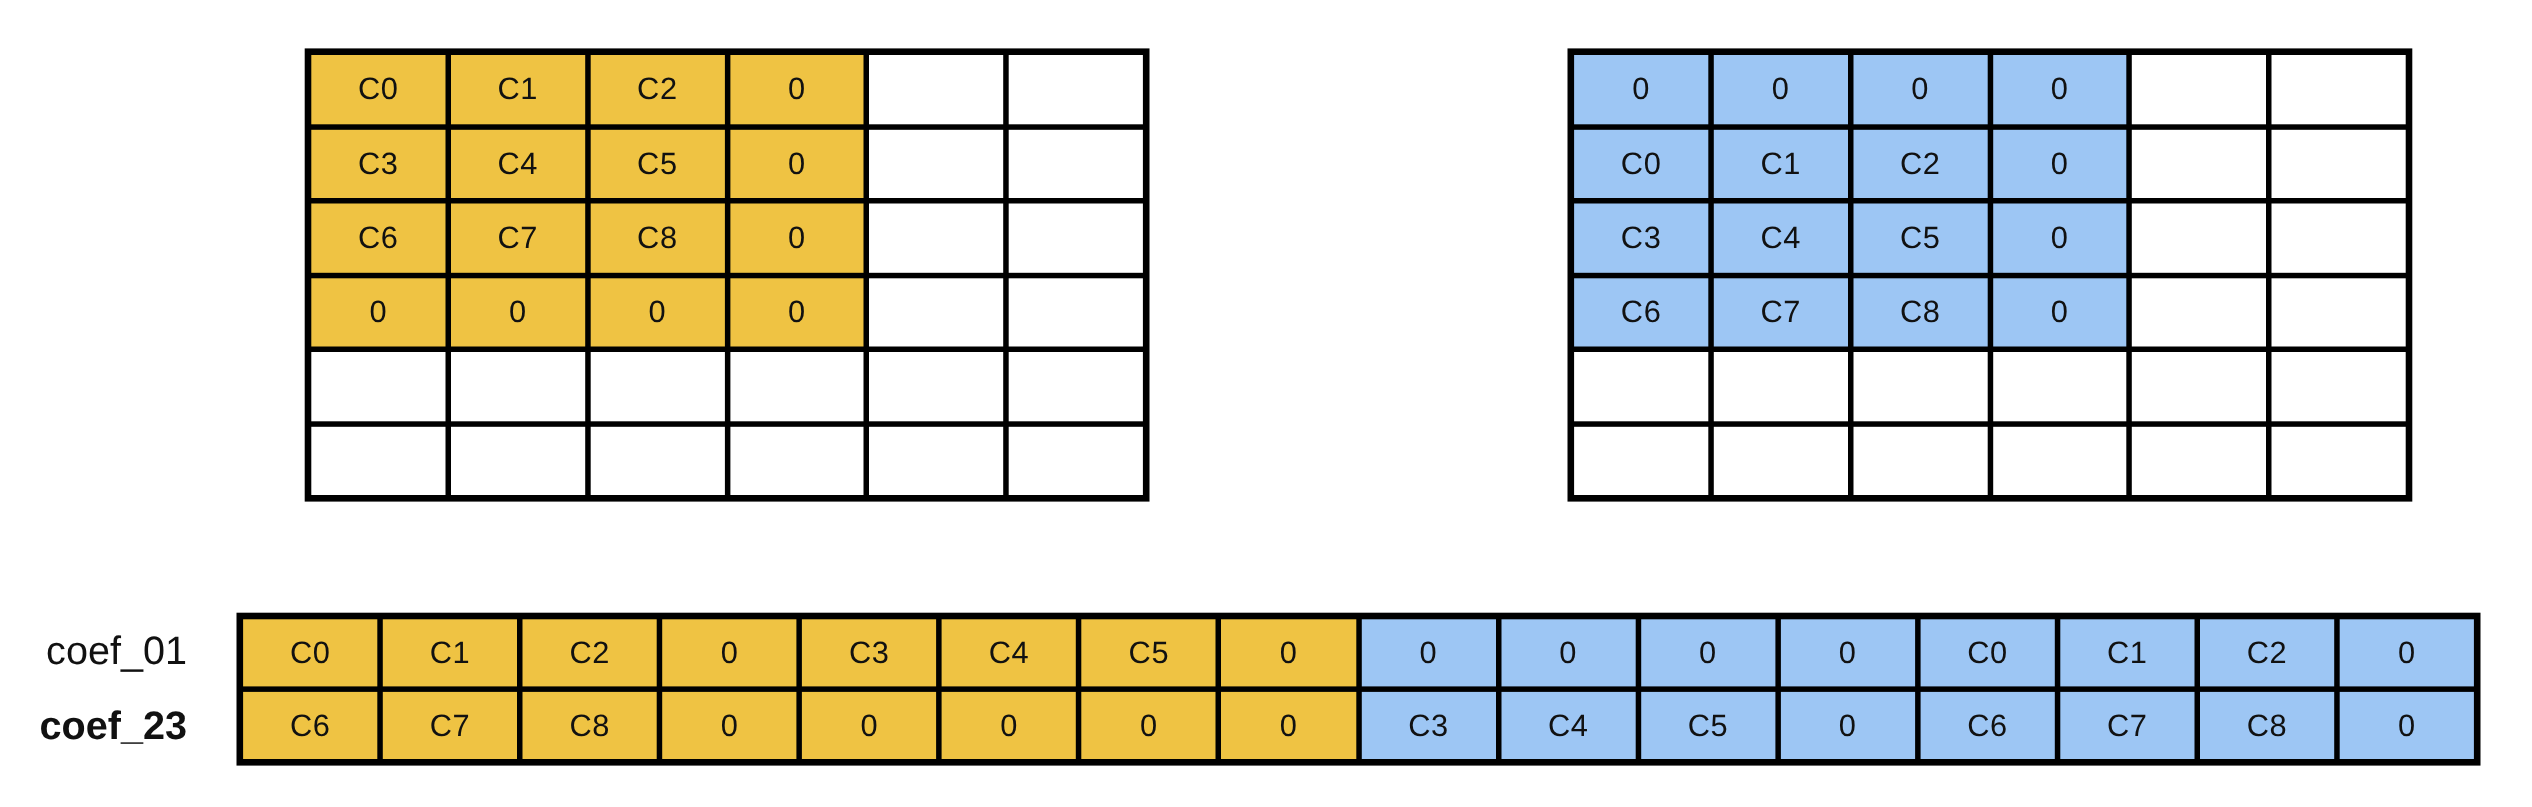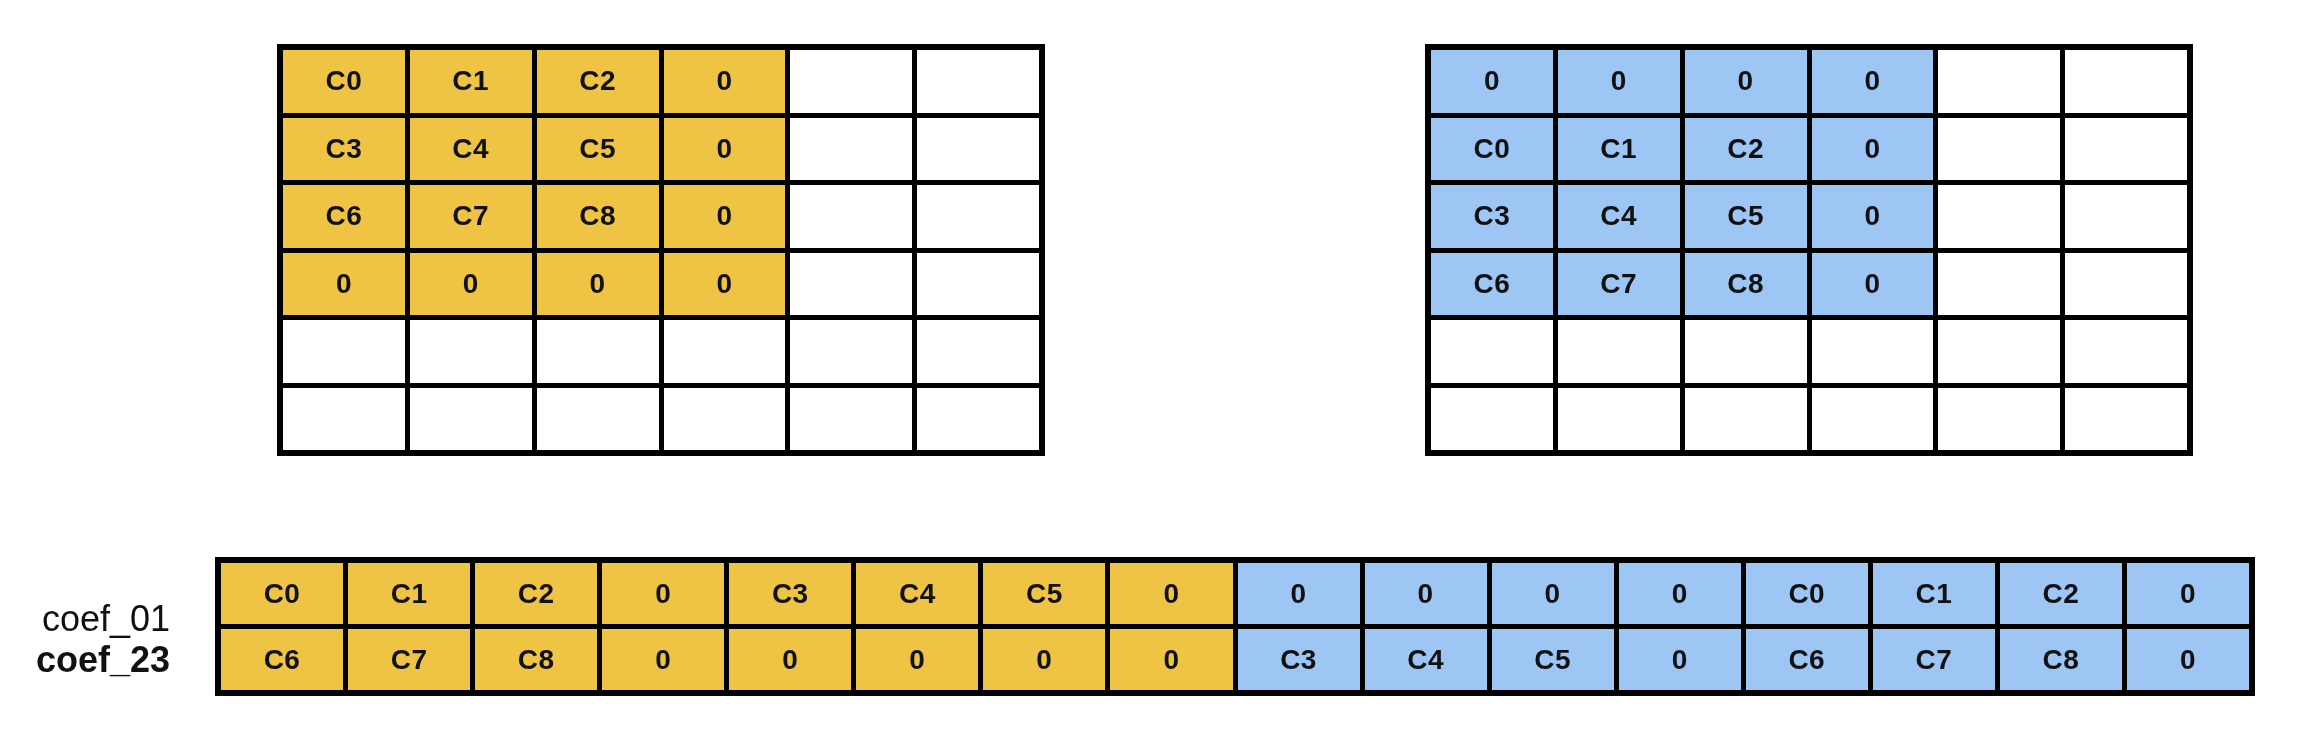--- a/index.html
+++ b/index.html
@@ -15,21 +15,20 @@
     color: #111111;
     overflow: hidden;
   }
   .grid {
     position: absolute;
     background: var(--line, #000);
     display: grid;
     gap: 5px;
     padding: 6px;
     box-sizing: border-box;
-    font-weight: bold;
   }
   #top-left-grid, #top-right-grid {
     top: 44px;
     width: 768px;
     height: 412px;
     grid-template-columns: repeat(6, 1fr);
     grid-template-rows: repeat(6, 1fr);
   }
   #top-left-grid  { left: 277px; }
   #top-right-grid { left: 1425px; }
@@ -56,21 +55,21 @@
     position: absolute;
     left: 0;
     width: 170px;
     height: 62px;
     display: flex;
     align-items: center;
     justify-content: flex-end;
     font-size: 36px;
     white-space: nowrap;
   }
-  #label-coef-01 { top: 588px; }
+  #label-coef-01 { top: 561px; }
   #label-coef-23 { top: 629px; font-weight: bold; }
 </style>
 </head>
 <body>
 
 <div class="grid" id="top-left-grid">
     <div class="cell yellow">C0</div>
     <div class="cell yellow">C1</div>
     <div class="cell yellow">C2</div>
     <div class="cell yellow">0</div>

